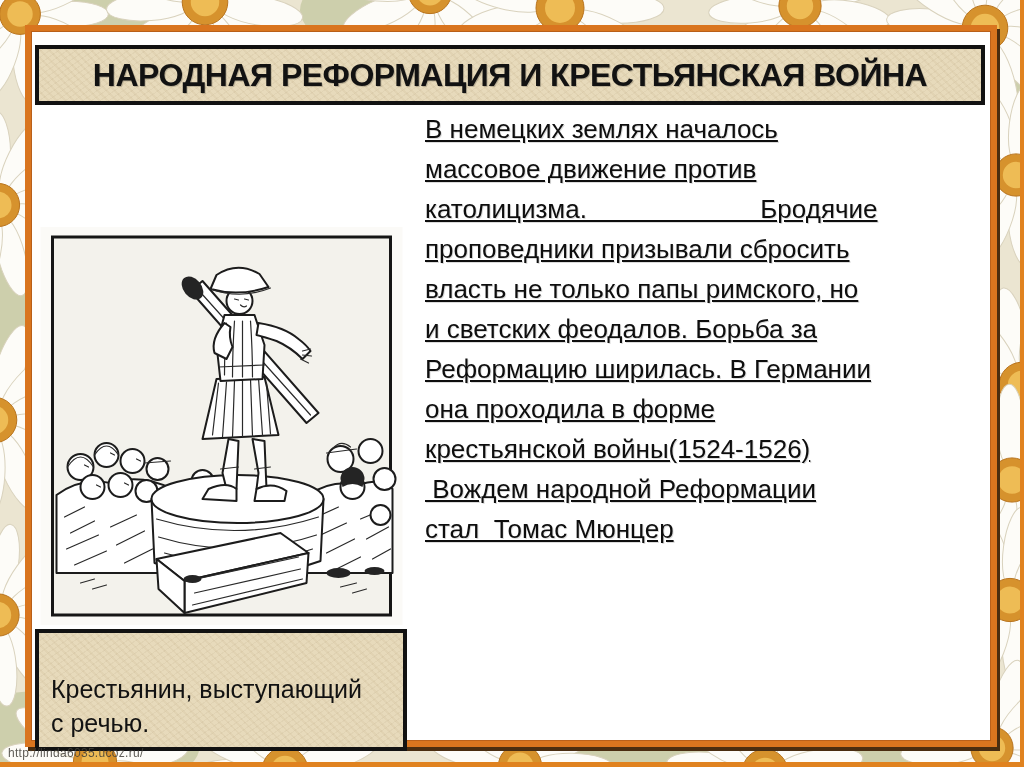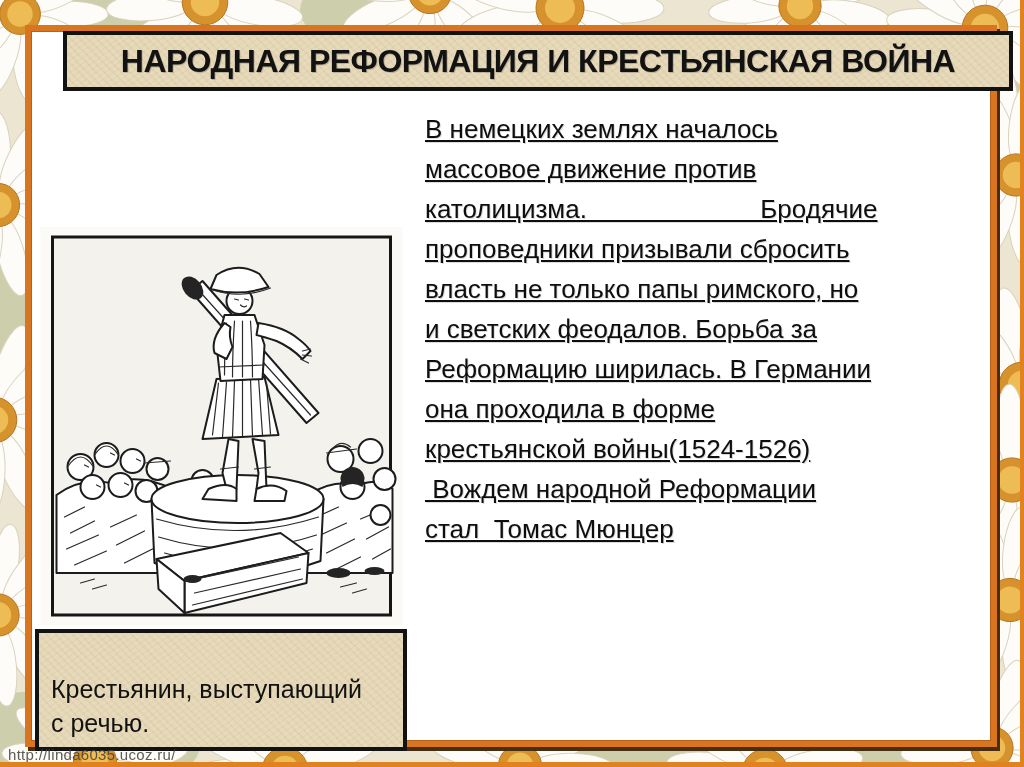--- a/index.html
+++ b/index.html
@@ -16,41 +16,41 @@
     border:6px solid #d9751f;
     box-shadow:3px 4px 0 #4a2d10, inset 0 0 0 1px #b9601a;
   }
   .panel-texture{
     background-color:#e7dabb;
     background-image:
       repeating-linear-gradient(45deg, rgba(150,120,70,.07) 0 2px, rgba(0,0,0,0) 2px 6px),
       repeating-linear-gradient(-35deg, rgba(120,95,55,.06) 0 1px, rgba(0,0,0,0) 1px 5px);
   }
   .title-box{
-    position:absolute;left:4px;top:0;width:950px;height:60px;box-sizing:border-box;
-    border:4px solid #121212;display:flex;align-items:center;justify-content:center;margin-left:28px;
+    position:absolute;left:4px;top:14px;width:950px;height:60px;box-sizing:border-box;
+    border:4px solid #121212;display:flex;align-items:center;justify-content:center;
   }
   .title-text{
     font-size:32px;font-weight:bold;color:#121212;letter-spacing:-0.5px;
     text-shadow:1px 1px 0 rgba(0,0,0,.18);white-space:nowrap;
   }
   .body-text{
     position:absolute;left:394px;top:78px;width:578px;
     font-size:26px;line-height:40px;color:#0e0e0e;
     white-space:pre-line;text-shadow:1px 1px 0 rgba(0,0,0,.14);text-decoration:underline;
   }
   .figure{position:absolute;left:9px;top:196px;width:363px;height:398px;}
   .figure svg{display:block;width:100%;height:100%;}
   .caption-box{
     position:absolute;left:4px;top:598px;width:372px;box-sizing:border-box;
     border:4px solid #121212;padding:5px 8px 7px 12px;
     font-size:25px;line-height:34px;color:#121212;white-space:pre-line;
   }
   .watermark{
-    position:absolute;left:8px;top:746px;font-size:15px;color:#43403a;
+    position:absolute;left:8px;top:746px;font-size:12px;color:#43403a;
     letter-spacing:.3px;opacity:.85;
   }
   .ln{stroke:#1c1c1c;stroke-width:2;fill:#ffffff;stroke-linejoin:round;stroke-linecap:round;}
   .ln-thin{stroke:#2a2a2a;stroke-width:1.2;fill:none;stroke-linecap:round;}
   .ink{fill:#242424;stroke:none;}
 </style>
 </head>
 <body>
 
 <svg id="bg-daisies" viewBox="0 0 1024 767" xmlns="http://www.w3.org/2000/svg">

